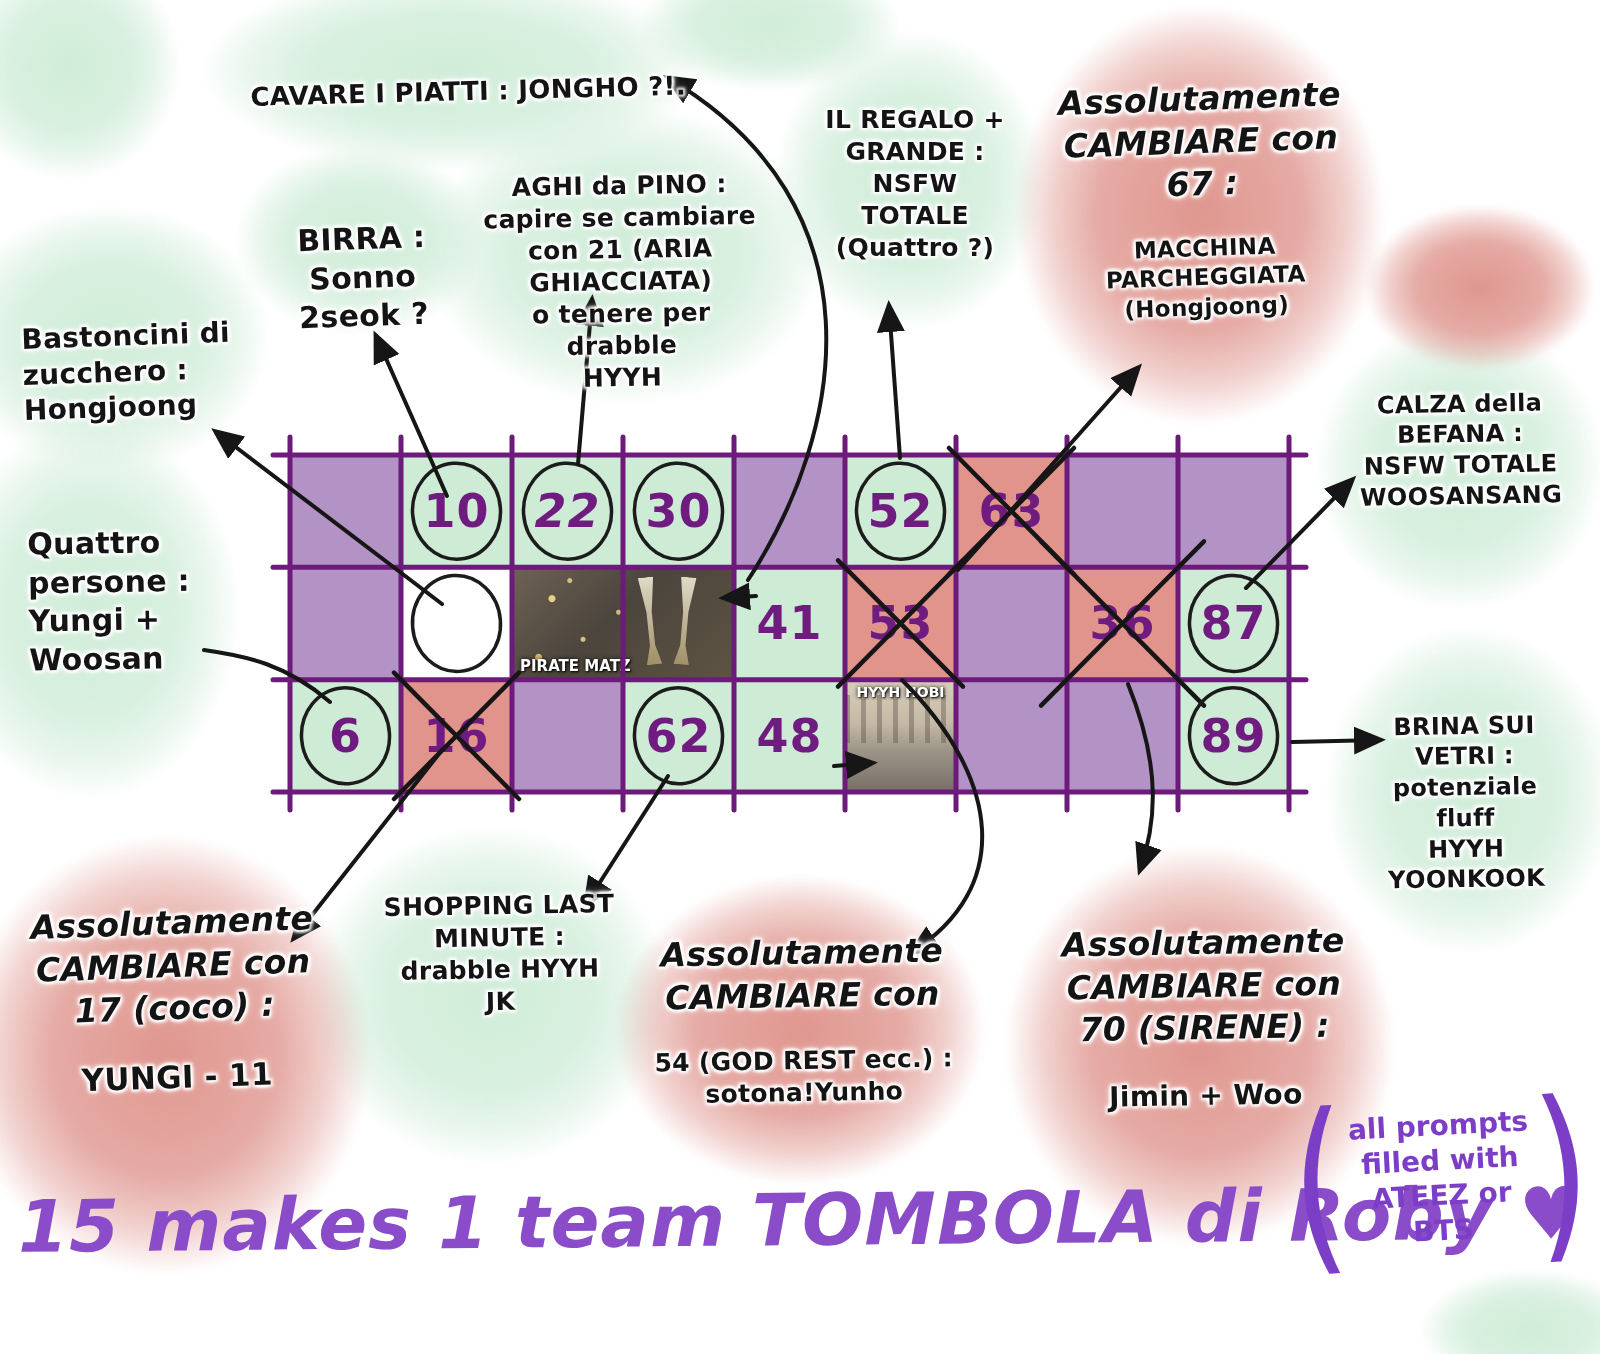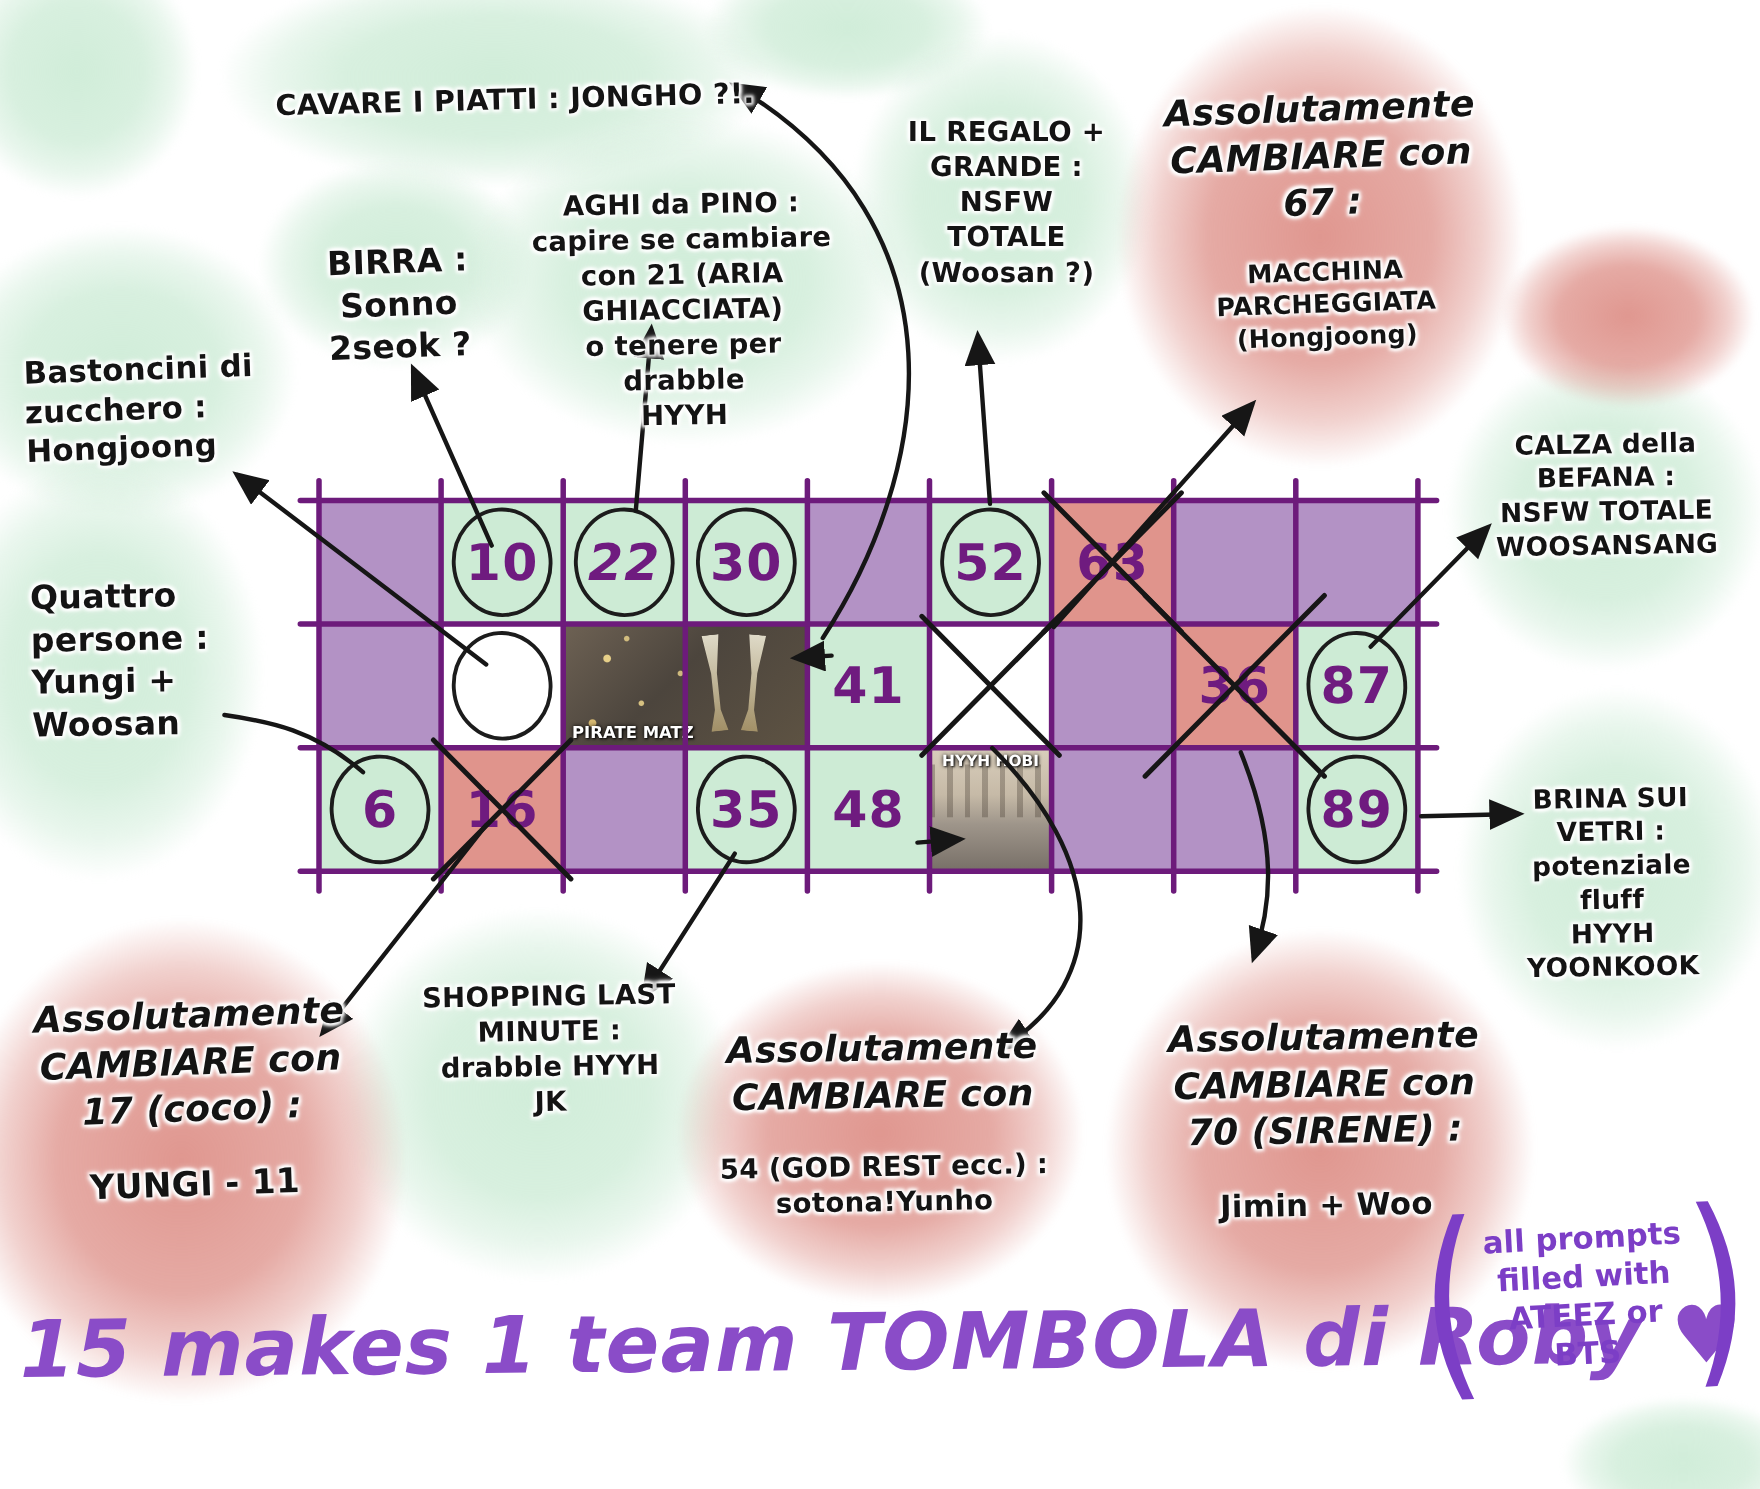--- a/index.html
+++ b/index.html
@@ -125,36 +125,39 @@
       </div>
       <div class="cell blank" data-name="grid-cell-blank" style="grid-area: 1 / 8 / auto / span 1;"></div>
       <div class="cell blank" data-name="grid-cell-blank" style="grid-area: 1 / 9 / auto / span 1;"></div>
       <div class="cell blank" data-name="grid-cell-blank" style="grid-area: 2 / 1 / auto / span 1;"></div>
       <div class="cell image pirate_matz" data-name="grid-image-pirate_matz" style="grid-area: 2 / 3 / auto / span 2;">
         <span class="caption" data-name="image-caption">PIRATE MATZ</span>
       </div>
       <div class="cell number" data-name="grid-cell-41" style="grid-area: 2 / 5 / auto / span 1;">
         <span class="num" data-name="cell-number">41</span>
       </div>
+      <div class="cell crossed" data-name="grid-cell-53" style="grid-area: 2 / 6 / auto / span 1;">
+        <span class="num" data-name="cell-number">53</span>
+      </div>
       <div class="cell blank" data-name="grid-cell-blank" style="grid-area: 2 / 7 / auto / span 1;"></div>
       <div class="cell crossed" data-name="grid-cell-77" style="grid-area: 2 / 8 / auto / span 1;">
         <span class="num" data-name="cell-number">36</span>
       </div>
       <div class="cell number" data-name="grid-cell-87" style="grid-area: 2 / 9 / auto / span 1;">
         <span class="num" data-name="cell-number">87</span>
       </div>
       <div class="cell number" data-name="grid-cell-6" style="grid-area: 3 / 1 / auto / span 1;">
         <span class="num" data-name="cell-number">6</span>
       </div>
       <div class="cell crossed" data-name="grid-cell-16" style="grid-area: 3 / 2 / auto / span 1;">
         <span class="num" data-name="cell-number">16</span>
       </div>
       <div class="cell blank" data-name="grid-cell-blank" style="grid-area: 3 / 3 / auto / span 1;"></div>
       <div class="cell number" data-name="grid-cell-39" style="grid-area: 3 / 4 / auto / span 1;">
-        <span class="num" data-name="cell-number">35</span>
+        <span class="num" data-name="cell-number">62</span>
       </div>
       <div class="cell number" data-name="grid-cell-48" style="grid-area: 3 / 5 / auto / span 1;">
         <span class="num" data-name="cell-number">48</span>
       </div>
       <div class="cell image hyyh_hobi" data-name="grid-image-hyyh_hobi" style="grid-area: 3 / 6 / auto / span 1;">
         <span class="caption" data-name="image-caption">HYYH HOBI</span>
       </div>
       <div class="cell blank" data-name="grid-cell-blank" style="grid-area: 3 / 7 / auto / span 1;"></div>
       <div class="cell blank" data-name="grid-cell-blank" style="grid-area: 3 / 8 / auto / span 1;"></div>
       <div class="cell number" data-name="grid-cell-89" style="grid-area: 3 / 9 / auto / span 1;">
@@ -236,21 +239,21 @@
 con 21 (ARIA GHIACCIATA)
 o tenere per
 drabble
 HYYH</span>
   </div>
   <div class="note n-regalo" data-name="note-regalo-grande">
     <span data-name="note-text">IL REGALO +
 GRANDE :
 NSFW
 TOTALE
-(Woosan ?)</span>
+(Quattro ?)</span>
   </div>
   <div class="note script n-c67" data-name="note-cambiare-67">
     <span class="main" data-name="note-main">Assolutamente
 CAMBIARE con
 67 :</span>
     <span class="sub" data-name="note-sub">MACCHINA
 PARCHEGGIATA
 (Hongjoong)</span>
   </div>
   <div class="note n-bastoncini" data-name="note-bastoncini">

